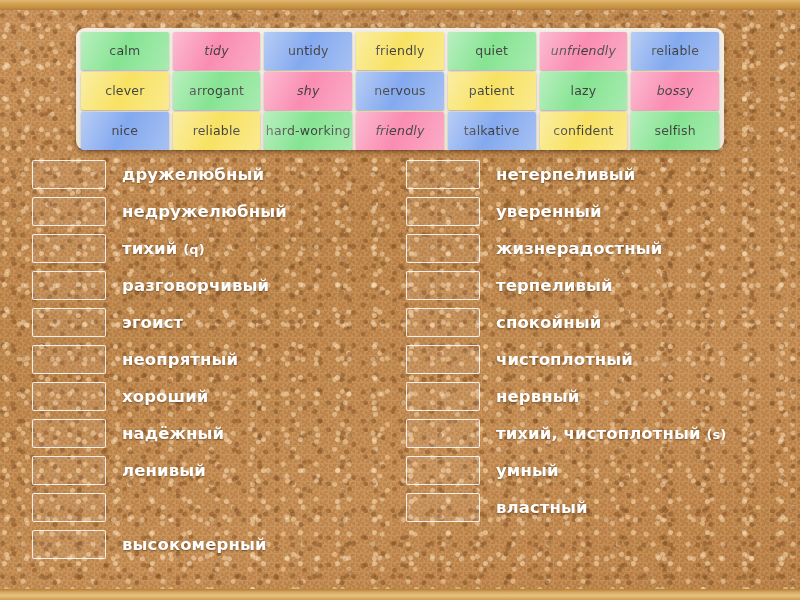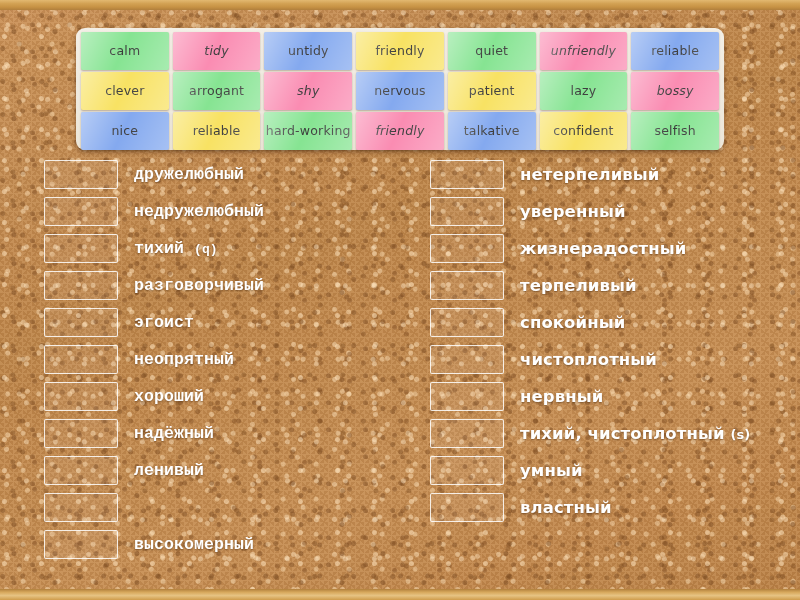--- a/index.html
+++ b/index.html
@@ -77,22 +77,22 @@
     background:linear-gradient(115deg,rgba(255,255,255,.42) 0%,rgba(255,255,255,0) 48%,rgba(255,255,255,.28) 100%);
     pointer-events:none;
   }
   .c-green {background:#86e492;}
   .c-pink  {background:#fa8cb2;font-style:italic;}
   .c-blue  {background:#84a9ef;}
   .c-yellow{background:#f8e263;}
 
   
   .col{position:absolute;top:160px;}
-  #col-left{left:44px;width:360px;font-family:Liberation Mono, monospace;}
-  #col-right{left:406px;width:370px;margin-left:24px;}
+  #col-left{left:32px;width:360px;}
+  #col-right{left:406px;width:370px;}
   .ans-row{
     display:flex;align-items:center;height:29px;margin-bottom:8px;
   }
   .dropbox{
     width:72px;height:27px;flex:0 0 72px;
     border:1.3px solid rgba(255,255,255,.85);
     border-radius:2px;
     background:rgba(255,245,230,.06);
     box-shadow:inset 0 0 6px rgba(255,255,255,.10);
     cursor:pointer;

